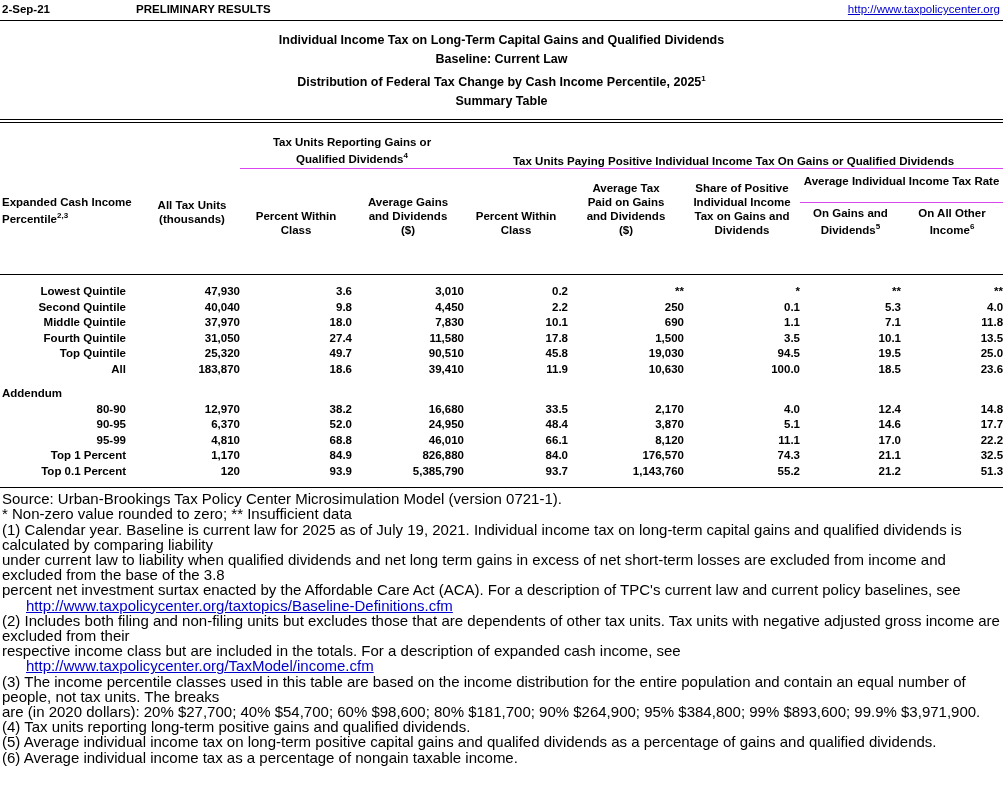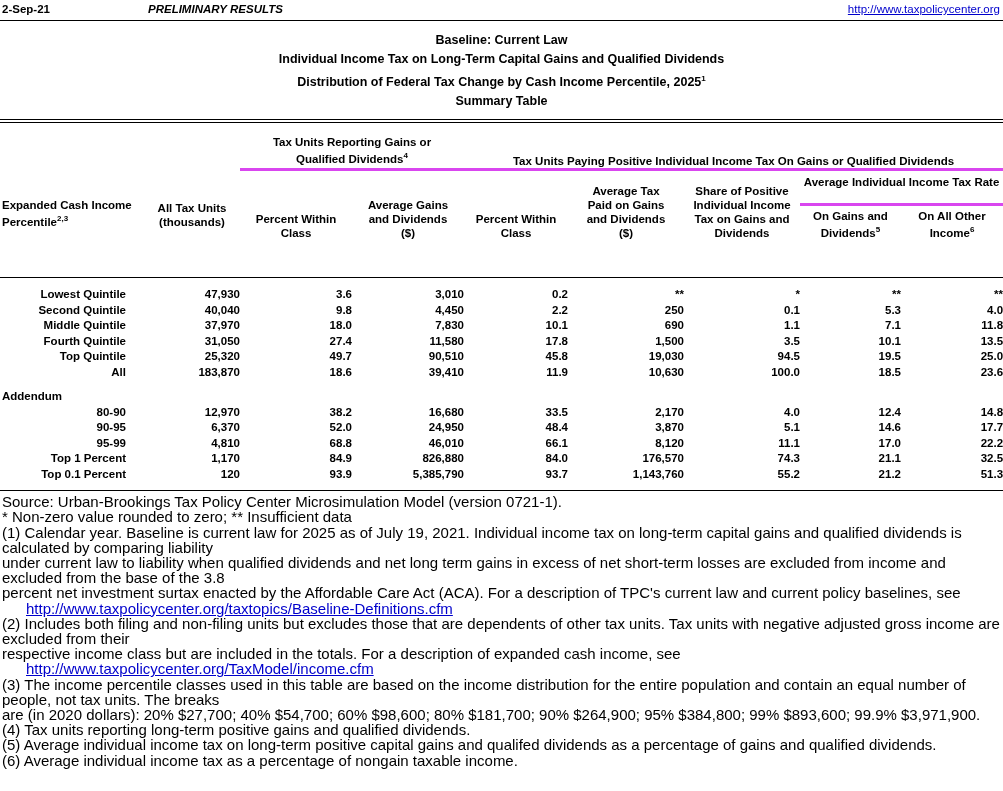--- a/index.html
+++ b/index.html
@@ -30,23 +30,22 @@
     padding-top: 3px;
     box-sizing: border-box;
   }
   .topbar .date {
     position: absolute;
     left: 2px;
     top: 3px;
   }
   .topbar .prelim {
     position: absolute;
-    left: 148px;
+    left: 136px;
     top: 3px;
-    font-style: italic;
   }
   .topbar .url {
     position: absolute;
     right: 3px;
     top: 3px;
     color: #0000cc;
     text-decoration: underline;
     font-weight: normal;
   }
   .rule-thin { border-top: 1px solid #000; height: 0; }
@@ -87,21 +86,21 @@
   .hdr-left {
     font-weight: bold;
     text-align: left;
     line-height: 14px;
   }
   .sup {
     font-size: 8px;
     vertical-align: super;
   }
   .grpline {
-    border-bottom: 3px solid #d946ef;
+    border-bottom: 1px solid #d946ef;
   }
   .hdrspace { height: 6px; }
   .datarow td {
     font-weight: bold;
     text-align: right;
     padding: 0 6px 0 0;
     line-height: 15.5px;
   }
   .datarow td.rowlabel {
     text-align: right;
@@ -135,22 +134,22 @@
 <div class="page">
 
   <div class="topbar">
     <span class="date">2-Sep-21</span>
     <span class="prelim">PRELIMINARY RESULTS</span>
     <a class="url" href="#">http://www.taxpolicycenter.org</a>
   </div>
   <div class="rule-thin"></div>
 
   <div class="titleblock">
+    <div>Individual Income Tax on Long-Term Capital Gains and Qualified Dividends</div>
     <div>Baseline: Current Law</div>
-    <div>Individual Income Tax on Long-Term Capital Gains and Qualified Dividends</div>
     <div><span>Distribution of Federal Tax Change by Cash Income Percentile, 2025</span><span class="sup">1</span></div>
     <div>Summary Table</div>
   </div>
 
   <div class="rule-double"></div>
 
   <table class="main">
     <colgroup>
       <col style="width:144px">
       <col style="width:96px">

